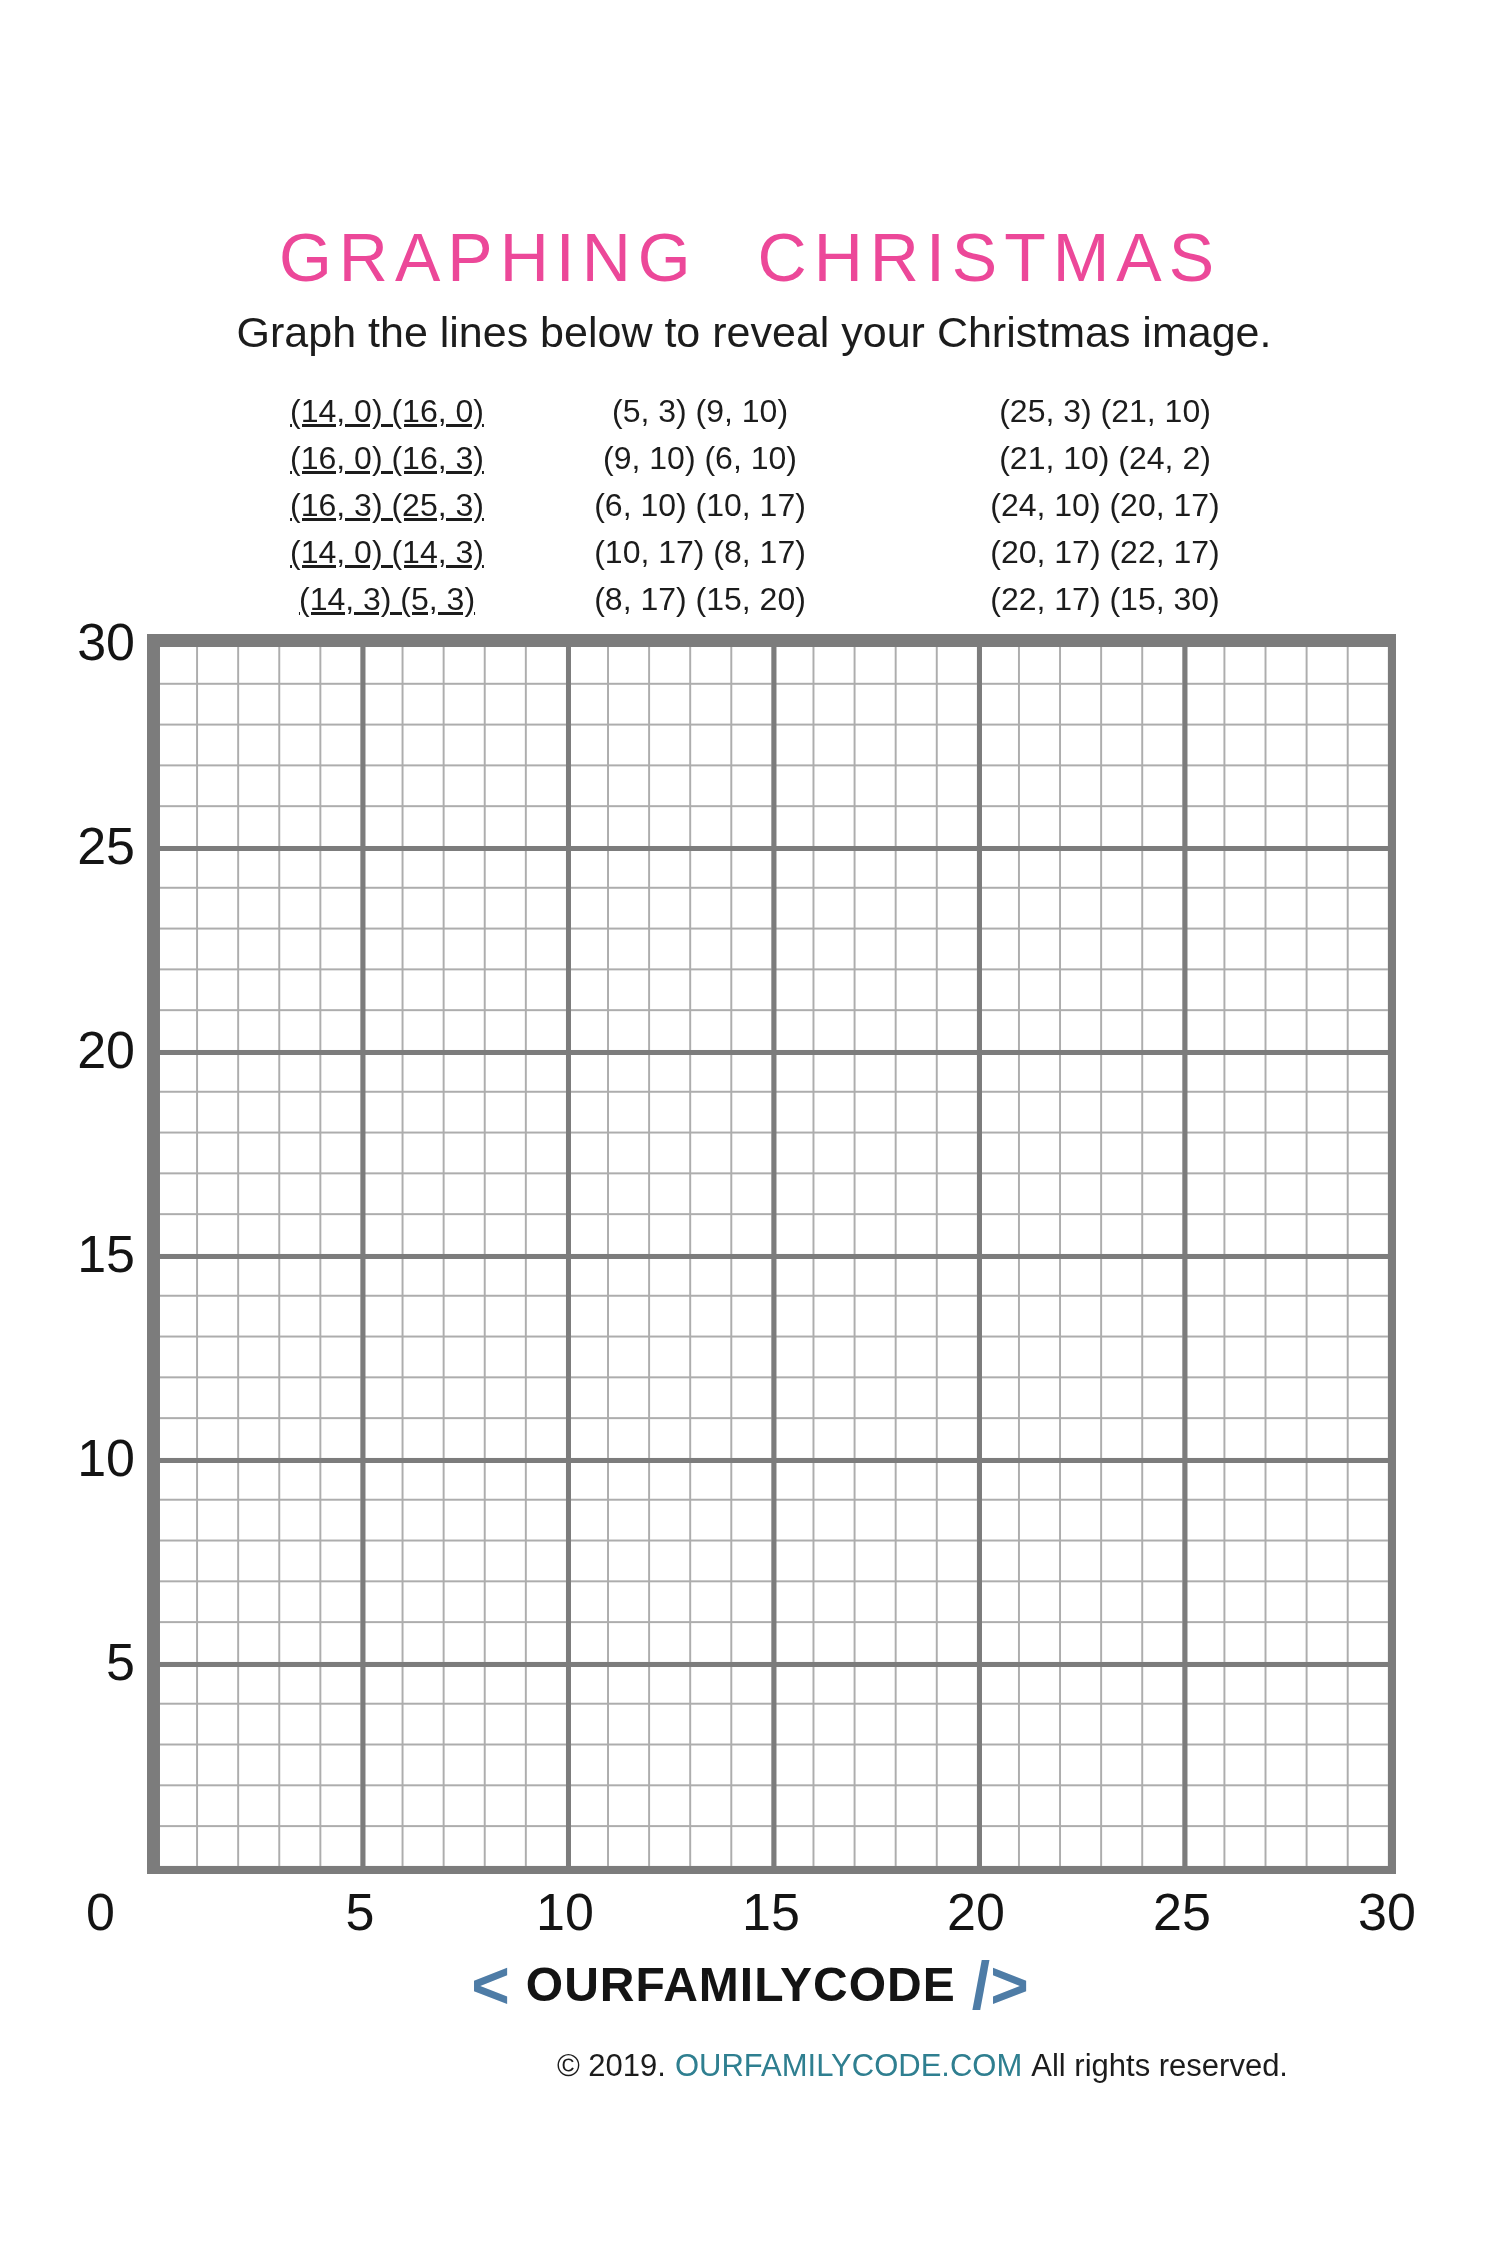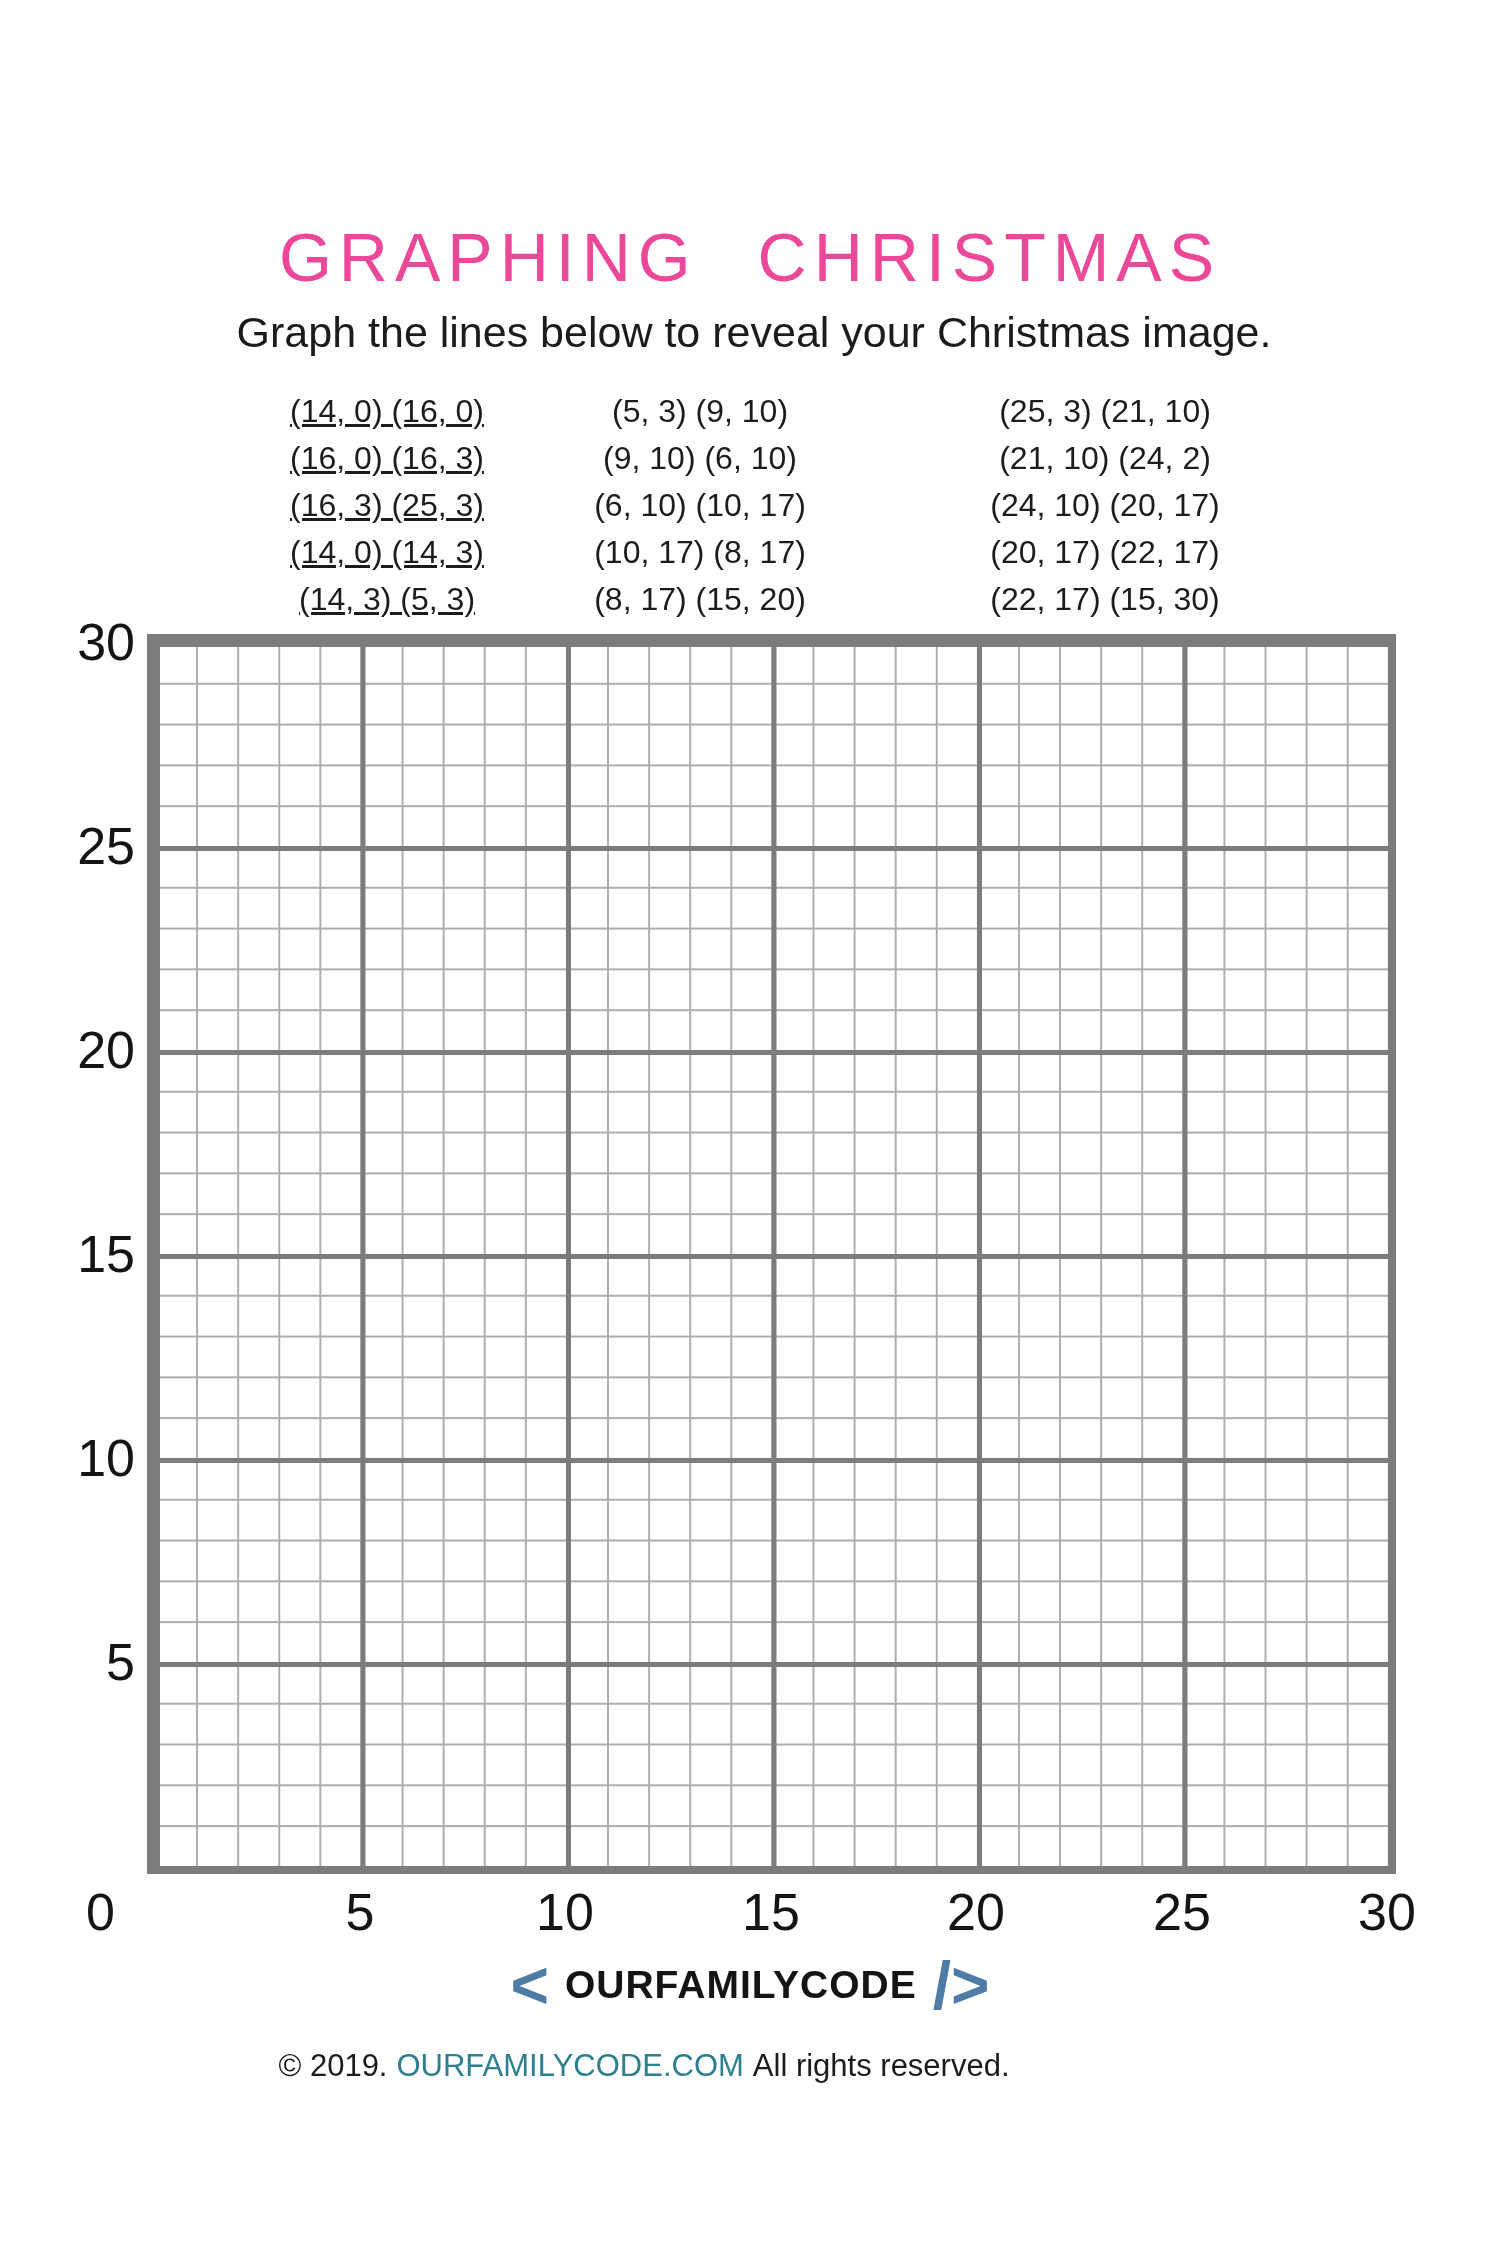--- a/index.html
+++ b/index.html
@@ -66,27 +66,27 @@
   .logo-row{
     position:absolute; left:0; top:1952px; width:1500px;
     display:flex; align-items:center; justify-content:center;
     gap:16px;
   }
   .logo-bracket{
     font-size:66px; font-weight:700;
     line-height:66px;
   }
   .logo-brand{
-    font-size:39px; font-weight:800;
+    font-size:48px; font-weight:800;
     letter-spacing:1px; color:#141414;
     line-height:66px;
   }
   .copyright{
     position:absolute; left:0; top:2048px; width:1288px;
-    text-align:center; font-size:31px; color:#1c1c1c;
+    text-align:right; font-size:31px; color:#1c1c1c;
     white-space:nowrap;
   }
   .copyright .sep{display:inline-block; width:9px;}
 </style>
 </head>
 <body>
 
 <div class="title">GRAPHING CHRISTMAS</div>
 <div class="subtitle">Graph the lines below to reveal your Christmas image.</div>
 

